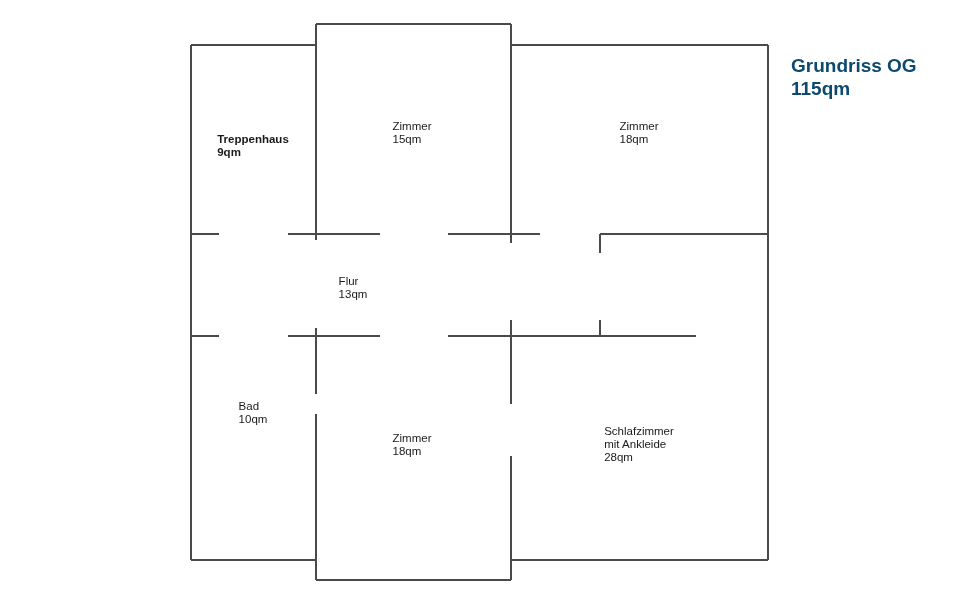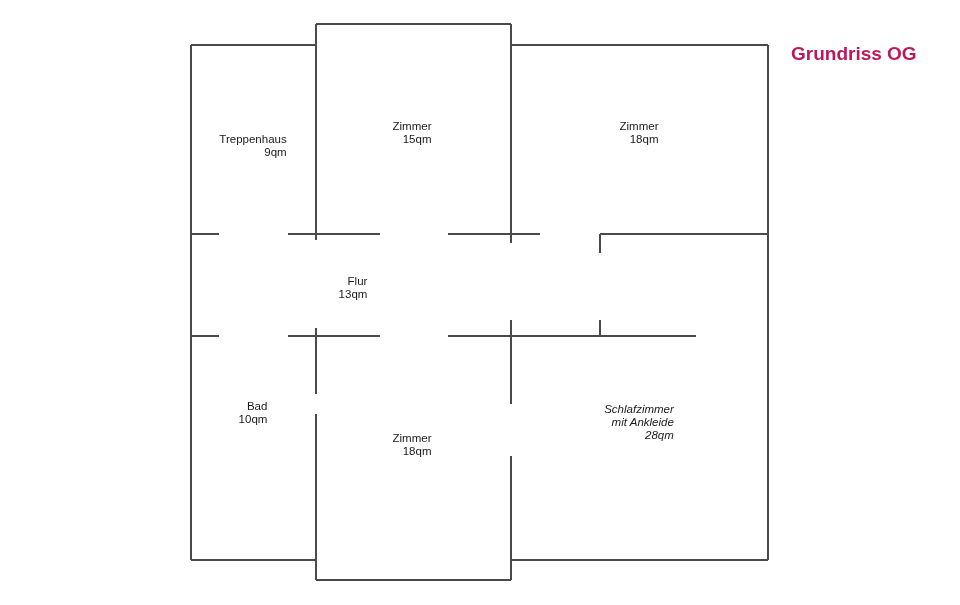--- a/index.html
+++ b/index.html
@@ -29,21 +29,21 @@
     display: block;
   }
   .wall {
     stroke: #4a4a4a;
     stroke-width: 2;
     stroke-linecap: butt;
     fill: none;
   }
   .room-label {
     position: absolute;
-    text-align: right;
+    text-align: left;
     font-family: "Liberation Sans", sans-serif;
     font-size: 11.5px;
     line-height: 13px;
     color: #1a1a1a;
     white-space: nowrap;
     transform: translate(-50%, -50%);
     user-select: none;
   }
   .room-label .ln { display: block; }
   #plan-title {
@@ -94,21 +94,21 @@
         <line x1="600" y1="320" x2="600" y2="336" class="wall"></line>
         <line x1="316" y1="336" x2="316" y2="394" class="wall"></line>
         <line x1="316" y1="414" x2="316" y2="560" class="wall"></line>
         <line x1="316" y1="414" x2="316" y2="580" class="wall"></line>
         <line x1="511" y1="336" x2="511" y2="404" class="wall"></line>
         <line x1="511" y1="456" x2="511" y2="580" class="wall"></line>
       </g>
   </svg>
 
   <div id="labels-layer">
-      <div class="room-label" style="left: 253px; top: 146px; color: rgb(26, 26, 26);">
+      <div class="room-label" style="left: 253px; top: 146px; color: rgb(26, 26, 26); font-weight: bold;">
         <span class="ln">Treppenhaus</span>
         <span class="ln">9qm</span>
       </div>
       <div class="room-label" style="left: 412px; top: 133px; color: rgb(26, 26, 26);">
         <span class="ln">Zimmer</span>
         <span class="ln">15qm</span>
       </div>
       <div class="room-label" style="left: 639px; top: 133px; color: rgb(26, 26, 26);">
         <span class="ln">Zimmer</span>
         <span class="ln">18qm</span>
@@ -118,24 +118,25 @@
         <span class="ln">13qm</span>
       </div>
       <div class="room-label" style="left: 253px; top: 413px; color: rgb(26, 26, 26);">
         <span class="ln">Bad</span>
         <span class="ln">10qm</span>
       </div>
       <div class="room-label" style="left: 412px; top: 445px; color: rgb(26, 26, 26);">
         <span class="ln">Zimmer</span>
         <span class="ln">18qm</span>
       </div>
-      <div class="room-label" style="left: 639px; top: 422px; color: rgb(26, 26, 26); font-style: italic;">
+      <div class="room-label" style="left: 639px; top: 444px; color: rgb(26, 26, 26);">
         <span class="ln">Schlafzimmer</span>
         <span class="ln">mit Ankleide</span>
         <span class="ln">28qm</span>
       </div>
     </div>
 
-  <div id="plan-title" style="left: 791px; top: 42px; color: #be185d;">
+  <div id="plan-title" style="left: 791px; top: 54px; color: #0c4a6e;">
     <span class="ln">Grundriss OG</span>
+    <span class="ln">115qm</span>
   </div>
 
 </div>
 
 </body></html>

